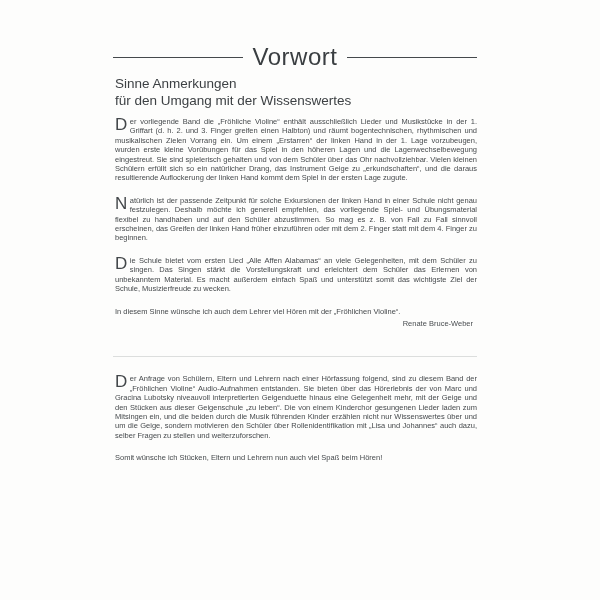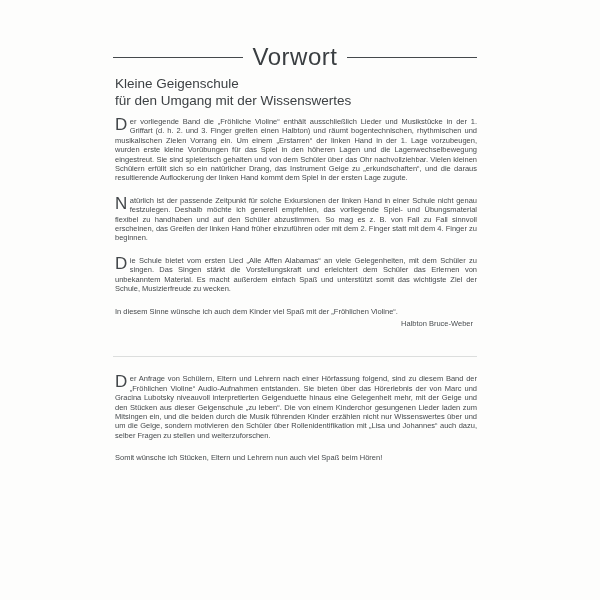--- a/index.html
+++ b/index.html
@@ -102,39 +102,39 @@
 <div class="page">
   <div class="content">
 
     <div class="title-row">
       <span class="title-rule"></span>
       <h1 class="title">Vorwort</h1>
       <span class="title-rule"></span>
     </div>
 
     <h2 class="subtitle">
-      <span>Kleine Geigenschule</span>
+      <span>Sinne Anmerkungen</span>
       <span>für den Umgang mit der Wissenswertes</span>
     </h2>
 
     <p class="body-para first-para">
       <span class="initial">D</span><span>er vorliegende Band die „Fröhliche Violine“ enthält ausschließlich Lieder und Musikstücke in der 1. Griffart (d. h. 2. und 3. Finger greifen einen Halbton) und räumt bogentechnischen, rhythmischen und musikalischen Zielen Vorrang ein. Um einem „Erstarren“ der linken Hand in der 1. Lage vorzubeugen, wurden erste kleine Vorübungen für das Spiel in den höheren Lagen und die Lagenwechselbewegung eingestreut. Sie sind spielerisch gehalten und von dem Schüler über das Ohr nachvollziehbar. Vielen kleinen Schülern erfüllt sich so ein natürlicher Drang, das Instrument Geige zu „erkundschaften“, und die daraus resultierende Auflockerung der linken Hand kommt dem Spiel in der ersten Lage zugute.</span>
     </p>
 
     <p class="body-para">
       <span class="initial">N</span><span>atürlich ist der passende Zeitpunkt für solche Exkursionen der linken Hand in einer Schule nicht genau festzulegen. Deshalb möchte ich generell empfehlen, das vorliegende Spiel- und Übungsmaterial flexibel zu handhaben und auf den Schüler abzustimmen. So mag es z. B. von Fall zu Fall sinnvoll erscheinen, das Greifen der linken Hand früher einzuführen oder mit dem 2. Finger statt mit dem 4. Finger zu beginnen.</span>
     </p>
 
     <p class="body-para">
       <span class="initial">D</span><span>ie Schule bietet vom ersten Lied „Alle Affen Alabamas“ an viele Gelegenheiten, mit dem Schüler zu singen. Das Singen stärkt die Vorstellungskraft und erleichtert dem Schüler das Erlernen von unbekanntem Material. Es macht außerdem einfach Spaß und unterstützt somit das wichtigste Ziel der Schule, Musizierfreude zu wecken.</span>
     </p>
 
-    <p class="closing-line">In diesem Sinne wünsche ich auch dem Kinder viel Spaß mit der „Fröhlichen Violine“.</p>
+    <p class="closing-line">In diesem Sinne wünsche ich auch dem Lehrer viel Hören mit der „Fröhlichen Violine“.</p>
 
-    <p class="signature">Halbton Bruce-Weber</p>
+    <p class="signature">Renate Bruce-Weber</p>
 
     <hr class="divider">
 
     <p class="body-para">
       <span class="initial">D</span><span>er Anfrage von Schülern, Eltern und Lehrern nach einer Hörfassung folgend, sind zu diesem Band der „Fröhlichen Violine“ Audio-Aufnahmen entstanden. Sie bieten über das Hörerlebnis der von Marc und Gracina Lubotsky niveauvoll interpretierten Geigenduette hinaus eine Gelegenheit mehr, mit der Geige und den Stücken aus dieser Geigenschule „zu leben“. Die von einem Kinderchor gesungenen Lieder laden zum Mitsingen ein, und die beiden durch die Musik führenden Kinder erzählen nicht nur Wissenswertes über und um die Geige, sondern motivieren den Schüler über Rollenidentifikation mit „Lisa und Johannes“ auch dazu, selber Fragen zu stellen und weiterzuforschen.</span>
     </p>
 
     <p class="final-line">Somit wünsche ich Stücken, Eltern und Lehrern nun auch viel Spaß beim Hören!</p>
 
   </div>

